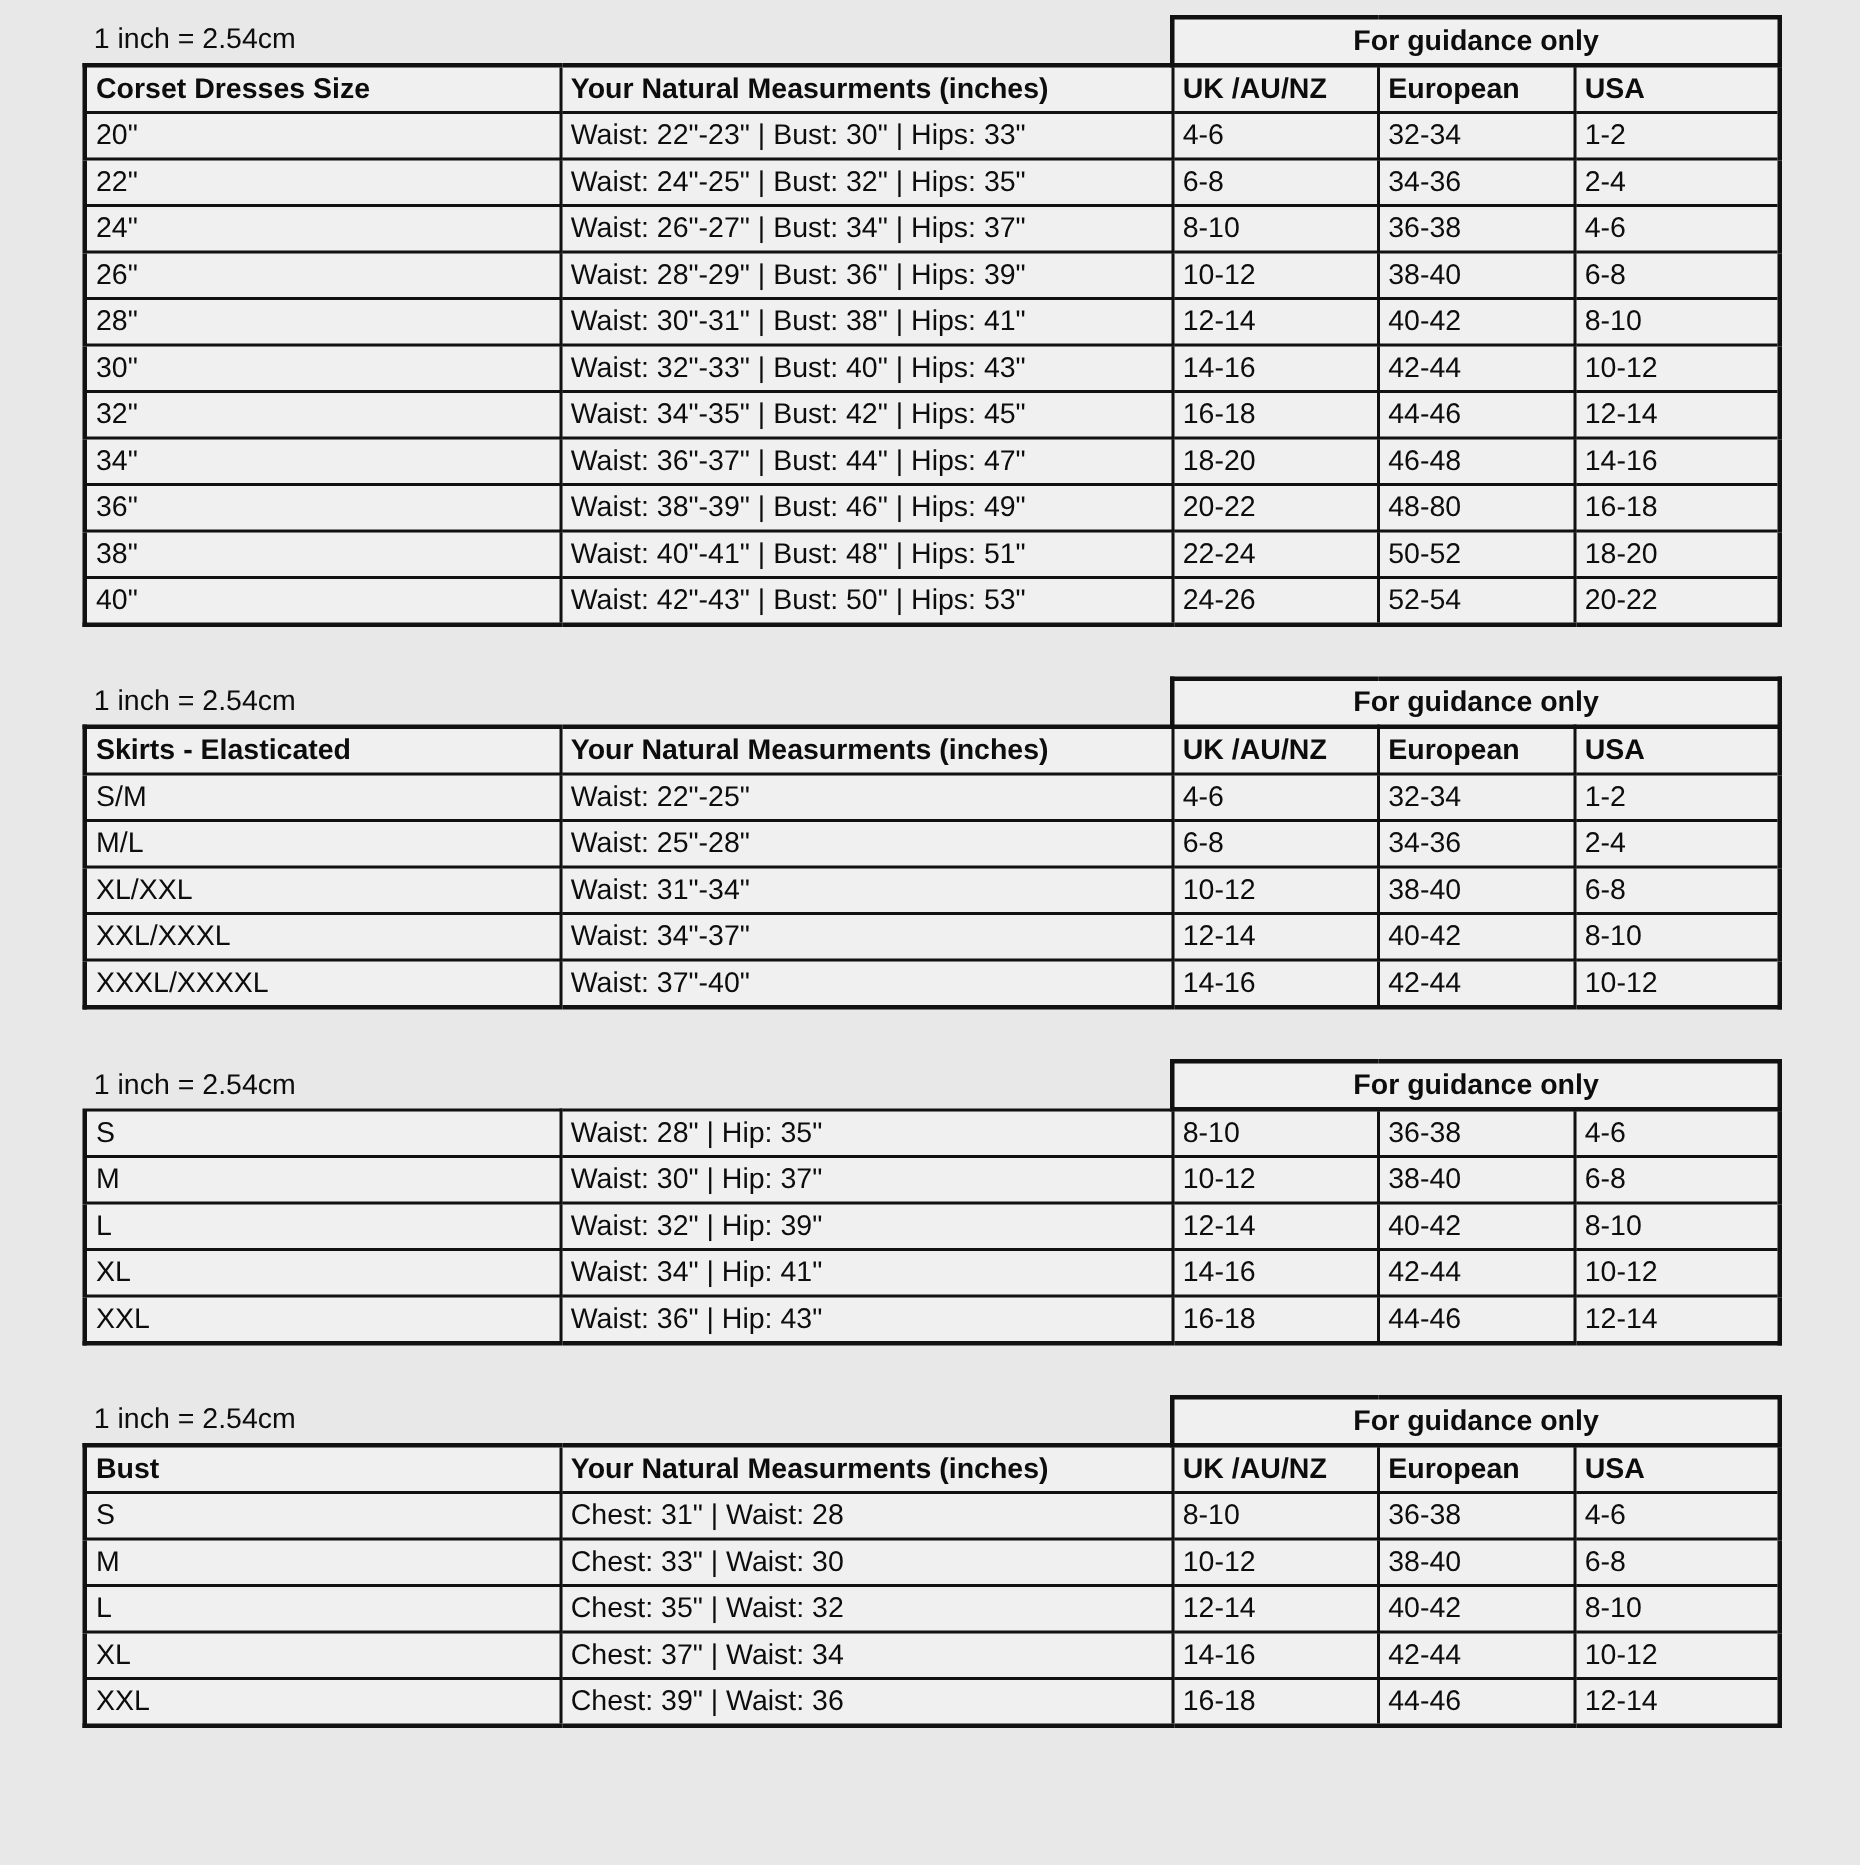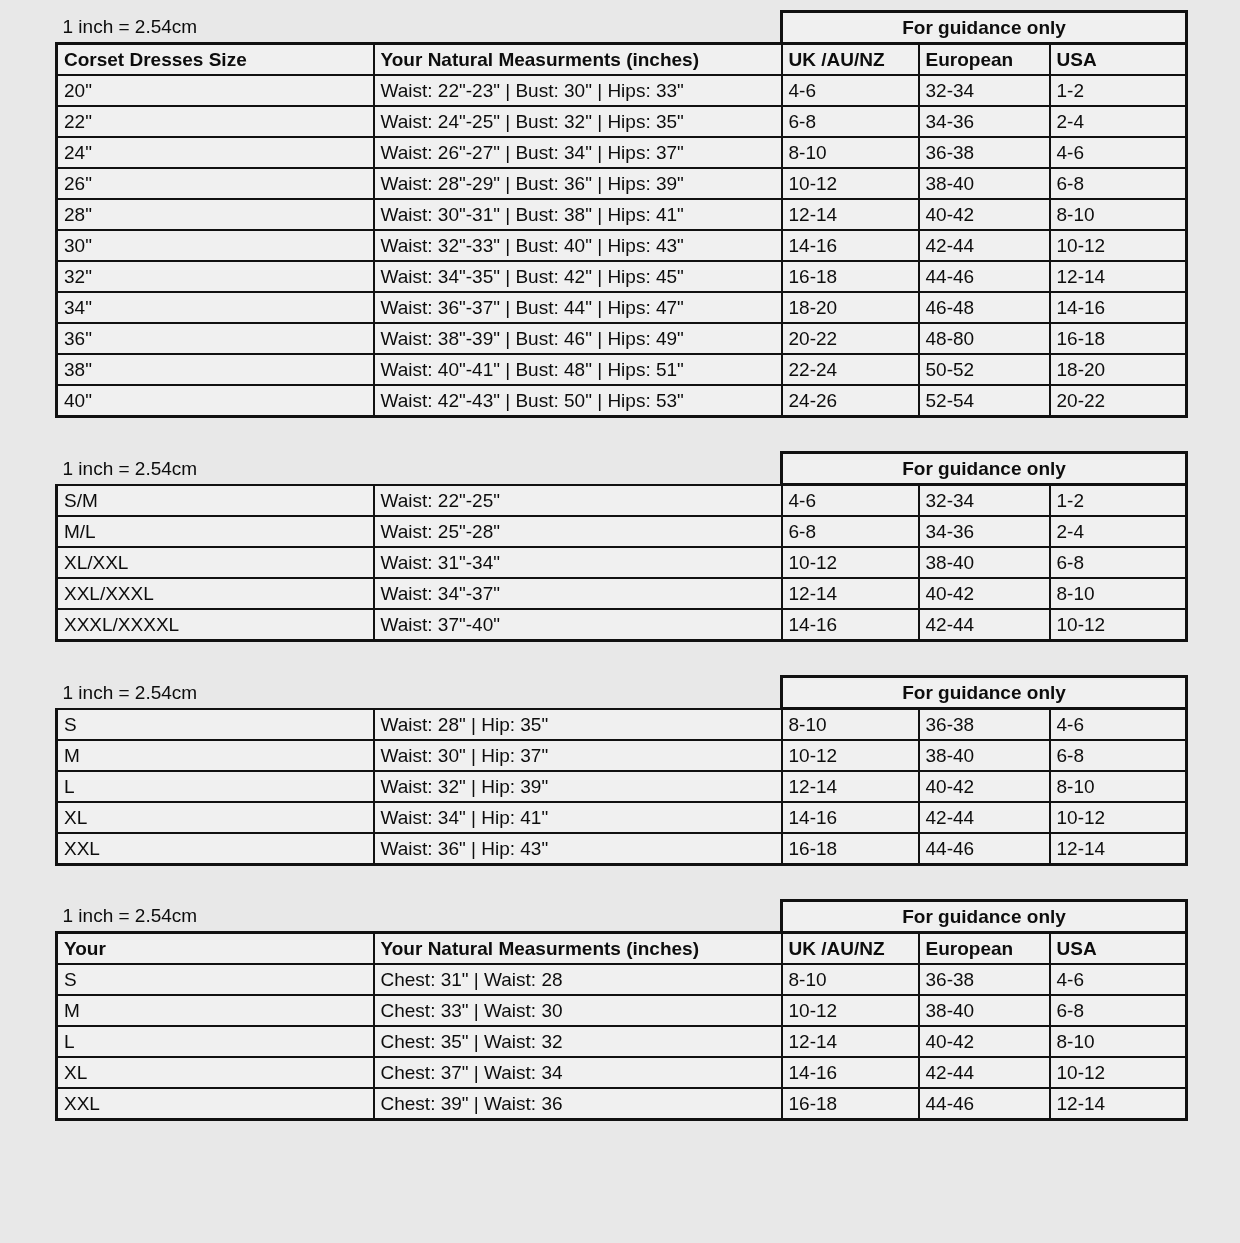--- a/index.html
+++ b/index.html
@@ -177,20 +177,27 @@
           <col class="c-meas">
           <col class="c-uk">
           <col class="c-eu">
           <col class="c-usa">
       </colgroup>
       <thead>
         <tr class="band-row">
           <td class="note-cell" colspan="2">1 inch = 2.54cm</td>
           <td class="guidance-cell" colspan="3">For guidance only</td>
         </tr>
+        <tr class="header-row">
+          <th>Skirts - Elasticated</th>
+          <th>Your Natural Measurments (inches)</th>
+          <th>UK /AU/NZ</th>
+          <th>European</th>
+          <th>USA</th>
+        </tr>
       </thead>
       <tbody>
           <tr class="data-row">
     <td>S/M</td>
     <td>Waist: 22"-25"</td>
     <td>4-6</td>
     <td>32-34</td>
     <td>1-2</td>
   </tr>
           <tr class="data-row">
@@ -288,21 +295,21 @@
           <col class="c-uk">
           <col class="c-eu">
           <col class="c-usa">
       </colgroup>
       <thead>
         <tr class="band-row">
           <td class="note-cell" colspan="2">1 inch = 2.54cm</td>
           <td class="guidance-cell" colspan="3">For guidance only</td>
         </tr>
         <tr class="header-row">
-          <th>Your</th>
+          <th>Bust</th>
           <th>Your Natural Measurments (inches)</th>
           <th>UK /AU/NZ</th>
           <th>European</th>
           <th>USA</th>
         </tr>
       </thead>
       <tbody>
           <tr class="data-row">
     <td>S</td>
     <td>Chest: 31" | Waist: 28</td>

